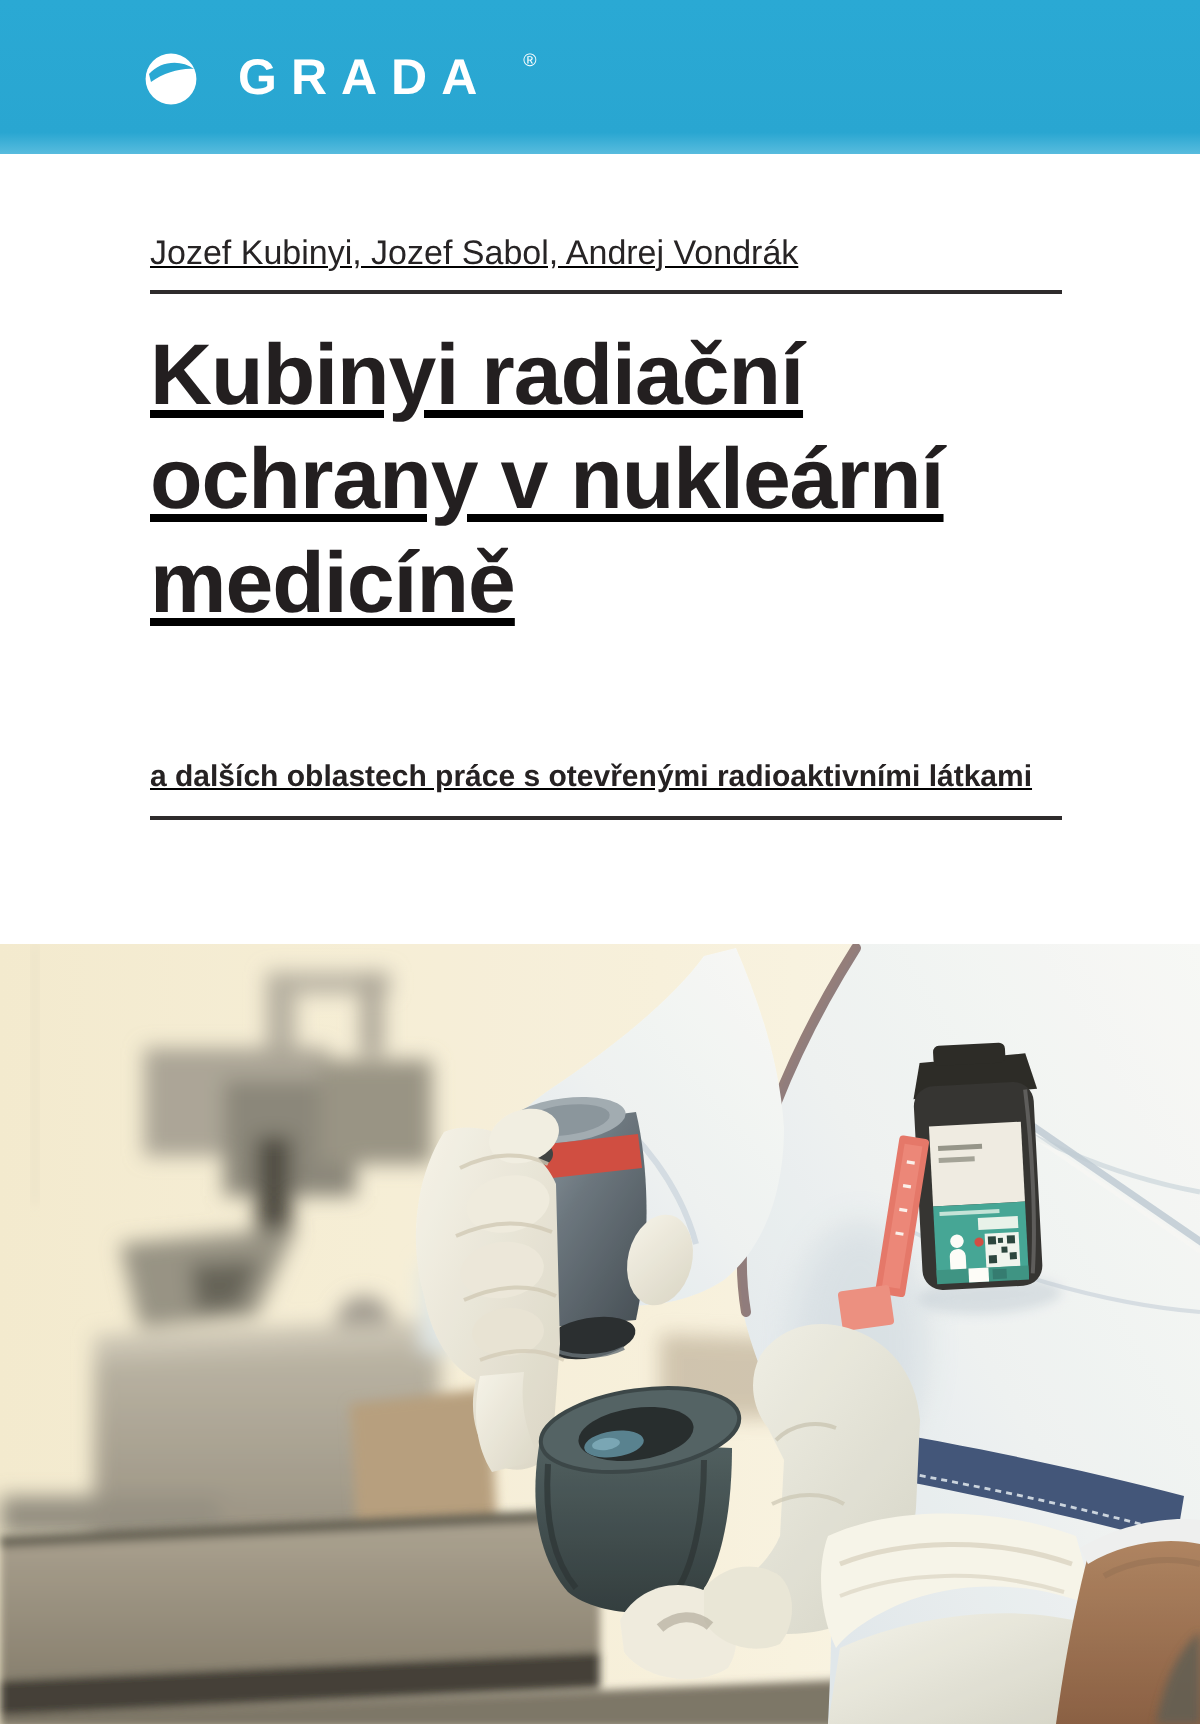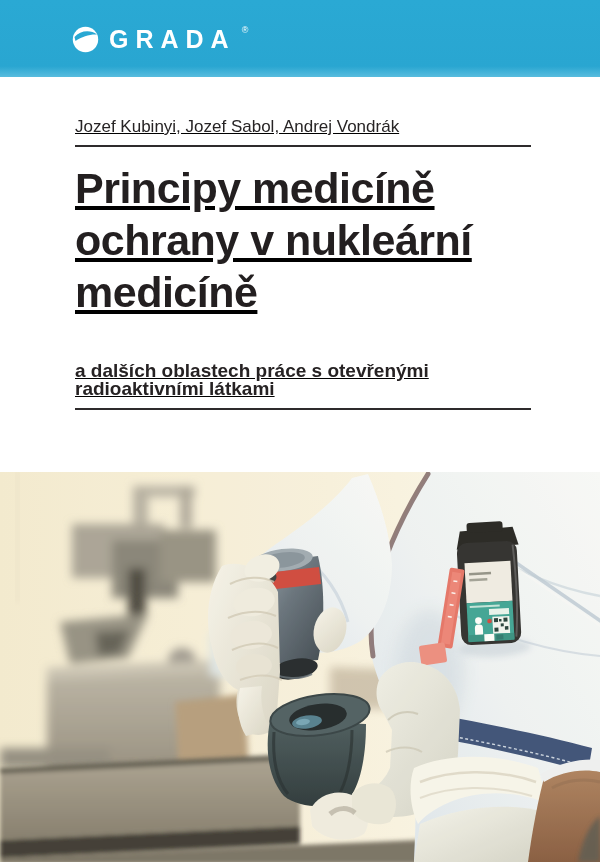--- a/index.html
+++ b/index.html
@@ -10,21 +10,21 @@
     font-family:"Liberation Sans", sans-serif;
     overflow:hidden;
   }
   
   .band{
     position:absolute;top:0;left:0;width:600px;height:77px;
     background:linear-gradient(180deg,#2aa9d4 0%,#29a6d1 86%,#58bcde 100%);
   }
   .logo{
     position:absolute;left:72px;top:25px;height:28px;
-    display:flex;align-items:center;gap:10px;
+    display:flex;align-items:center;gap:20px;
   }
   .logo-word{
     color:#ffffff;font-weight:700;font-size:25px;line-height:28px;
     letter-spacing:7px;
   }
   .logo-reg{
     color:#ffffff;font-size:9px;vertical-align:top;
     position:relative;top:-9px;left:-4px;font-weight:400;
   }
   
@@ -36,22 +36,22 @@
   .rule{
     width:456px;height:2px;background:#2e2b2c;border:0;margin:0;
   }
   .rule-1{margin-top:8px;}
   .title{
     margin:15px 0 0 0;
     font-size:43px;line-height:52px;font-weight:700;
     letter-spacing:-0.5px;color:#231f20;white-space:pre-line;
   }
   .subtitle{
-    margin-top:44px;
-    font-size:19px;line-height:18px;font-weight:700;color:#262223;
+    margin-top:62px;
+    font-size:15px;line-height:18px;font-weight:700;color:#262223;
   }
   .rule-2{margin-top:10px;}
   
   .photo{position:absolute;left:0;top:472px;width:600px;height:390px;}
   .photo svg{display:block;}
 </style>
 </head>
 <body>
 
 <div class="cover">
@@ -63,21 +63,21 @@
         <path d="M 2.5,11 C 8,4.5 18.5,3.5 25,8.5 C 18,8 10,10.5 3.5,15 Z" fill="#29a8d3"></path>
       </svg>
       <span class="logo-word">GRADA</span>
       <span class="logo-reg">®</span>
     </div>
   </header>
 
   <main class="content">
     <div class="authors">Jozef Kubinyi, Jozef Sabol, Andrej Vondrák</div>
     <div class="rule rule-1"></div>
-    <h1 class="title">Principy medicíně
+    <h1 class="title">Kubinyi radiační
 ochrany v nukleární
 medicíně</h1>
     <div class="subtitle">a dalších oblastech práce s otevřenými radioaktivními látkami</div>
     <div class="rule rule-2"></div>
   </main>
 
   <figure class="photo" style="margin:0">
   <svg width="600" height="390" viewBox="0 0 600 390">
     <defs>
       <linearGradient id="bgGrad" x1="0" y1="0" x2="1" y2="0">

